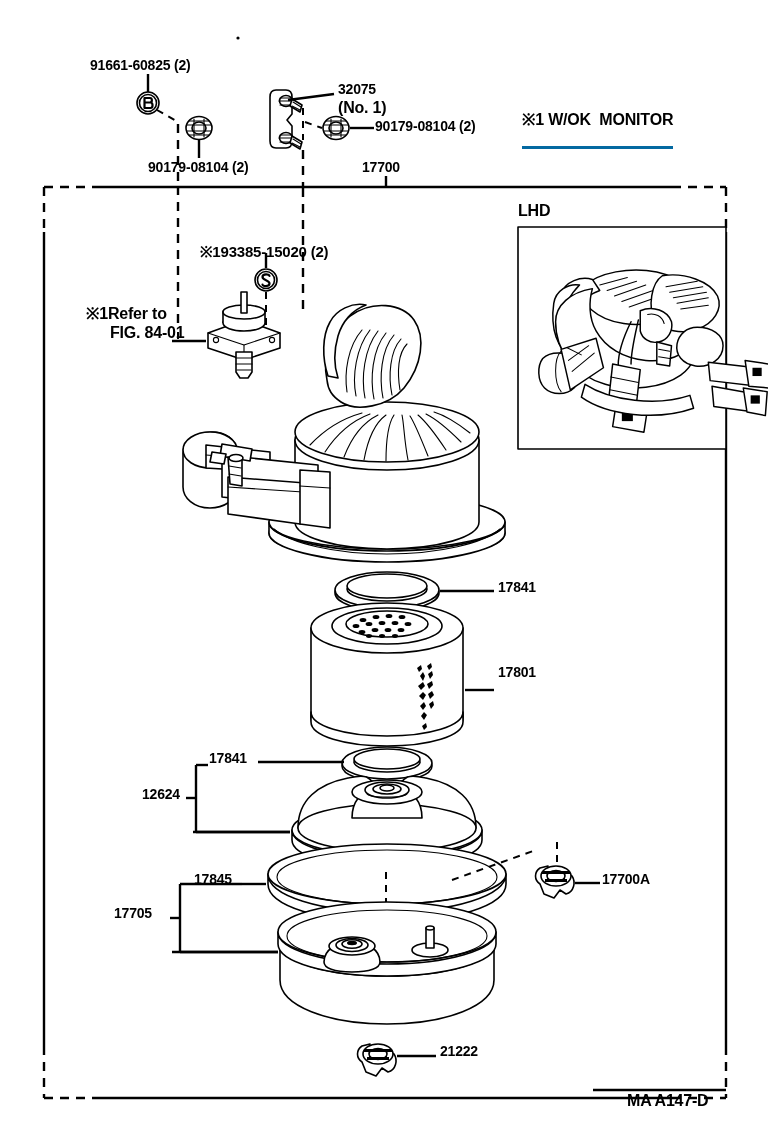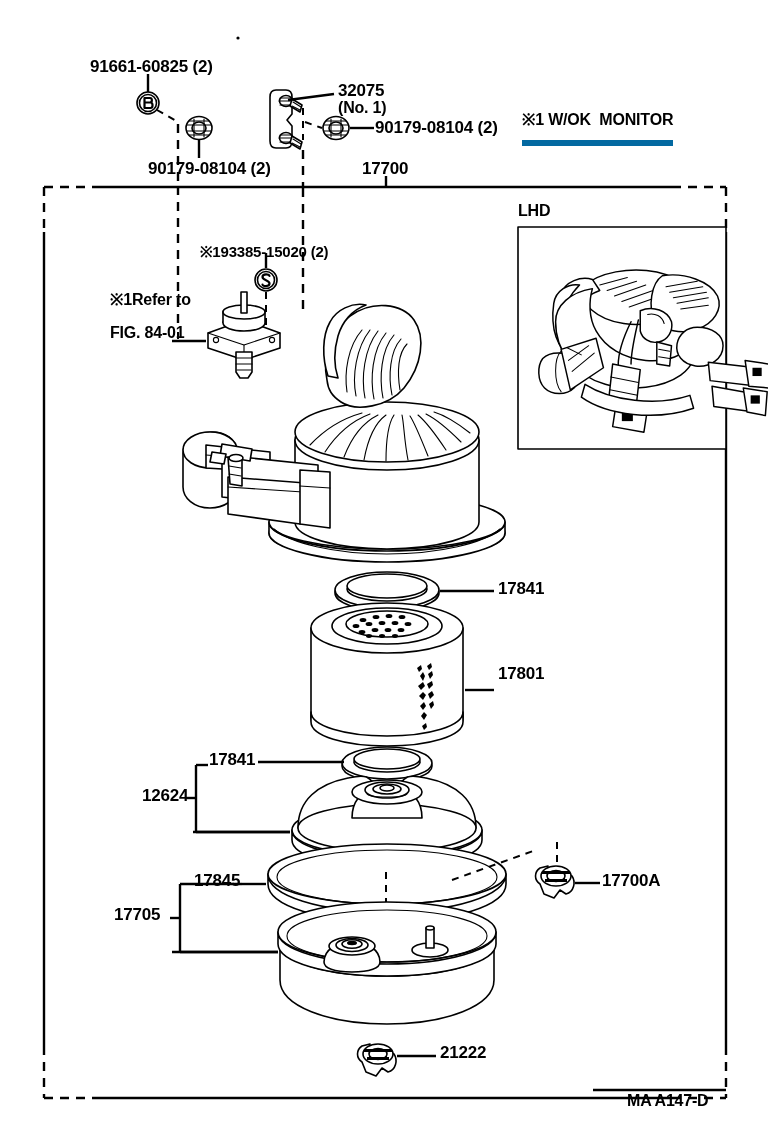--- a/index.html
+++ b/index.html
@@ -27,26 +27,26 @@
   }
   .lbl {
     position: absolute;
     font-family: "Liberation Sans", sans-serif;
     font-weight: bold;
     color: #000000;
     white-space: pre;
     letter-spacing: -0.2px;
     line-height: 1.05;
   }
-  .s17 { font-size: 17px; }
+  .s17 { font-size: 14px; }
   .s16 { font-size: 16px; }
   .s15 { font-size: 15px; }
   .s11 { font-size: 16px; }
   .s20 { font-size: 16px; }
-  .ul { border-bottom: 6px solid #0369a1; padding-bottom: 11px; }
+  .ul { border-bottom: 3px solid #0369a1; padding-bottom: 17px; }
 </style>
 </head>
 <body>
 
 <div id="page">
 
   <svg class="layer" viewBox="0 0 768 1128">
     <defs>
       <style>
         .ln { fill:none; stroke:#000; stroke-width:1.6; stroke-linecap:round; stroke-linejoin:round; }
@@ -410,21 +410,21 @@
   <div class="lbl s11" style="left:338px; top:100px;">(No. 1)</div>
 
   <div class="lbl s17" style="left:375px; top:119px;">90179-08104 (2)</div>
 
   <div class="lbl s17" style="left:362px; top:160px;">17700</div>
 
   <div class="lbl s16 ul" style="left:522px; top:112px;">※1 W/OK  MONITOR</div>
 
   <div class="lbl s15" style="left:200px; top:244px;">※193385-15020 (2)</div>
 
-  <div class="lbl s16" style="left:86px; top:292px;margin-left:24px;">※1Refer to</div>
+  <div class="lbl s16" style="left:86px; top:306px;">※1Refer to</div>
   <div class="lbl s16" style="left:110px; top:325px;">FIG. 84-01</div>
 
   <div class="lbl s20" style="left:518px; top:203px;">LHD</div>
 
   <div class="lbl s17" style="left:498px; top:580px;">17841</div>
   <div class="lbl s17" style="left:498px; top:665px;">17801</div>
 
   <div class="lbl s17" style="left:209px; top:751px;">17841</div>
   <div class="lbl s17" style="left:142px; top:787px;">12624</div>
 

